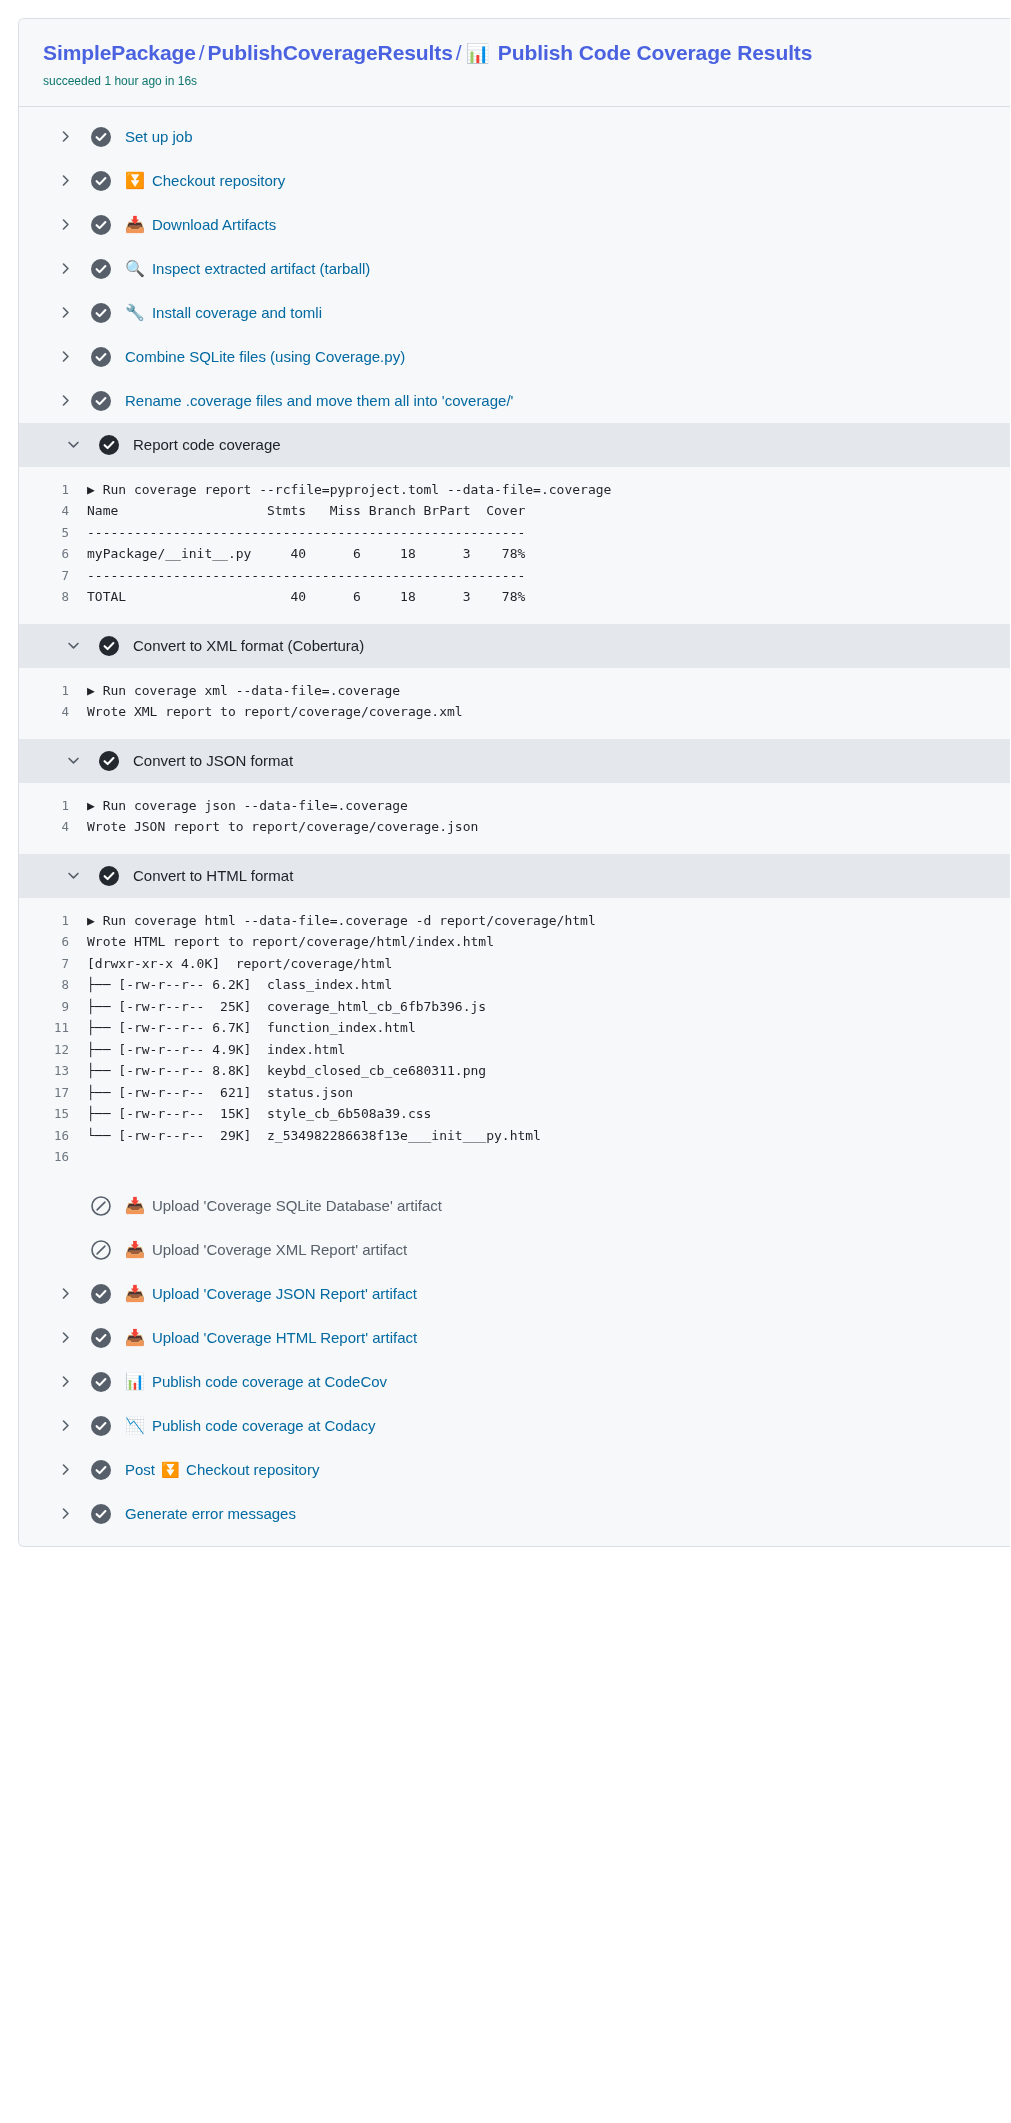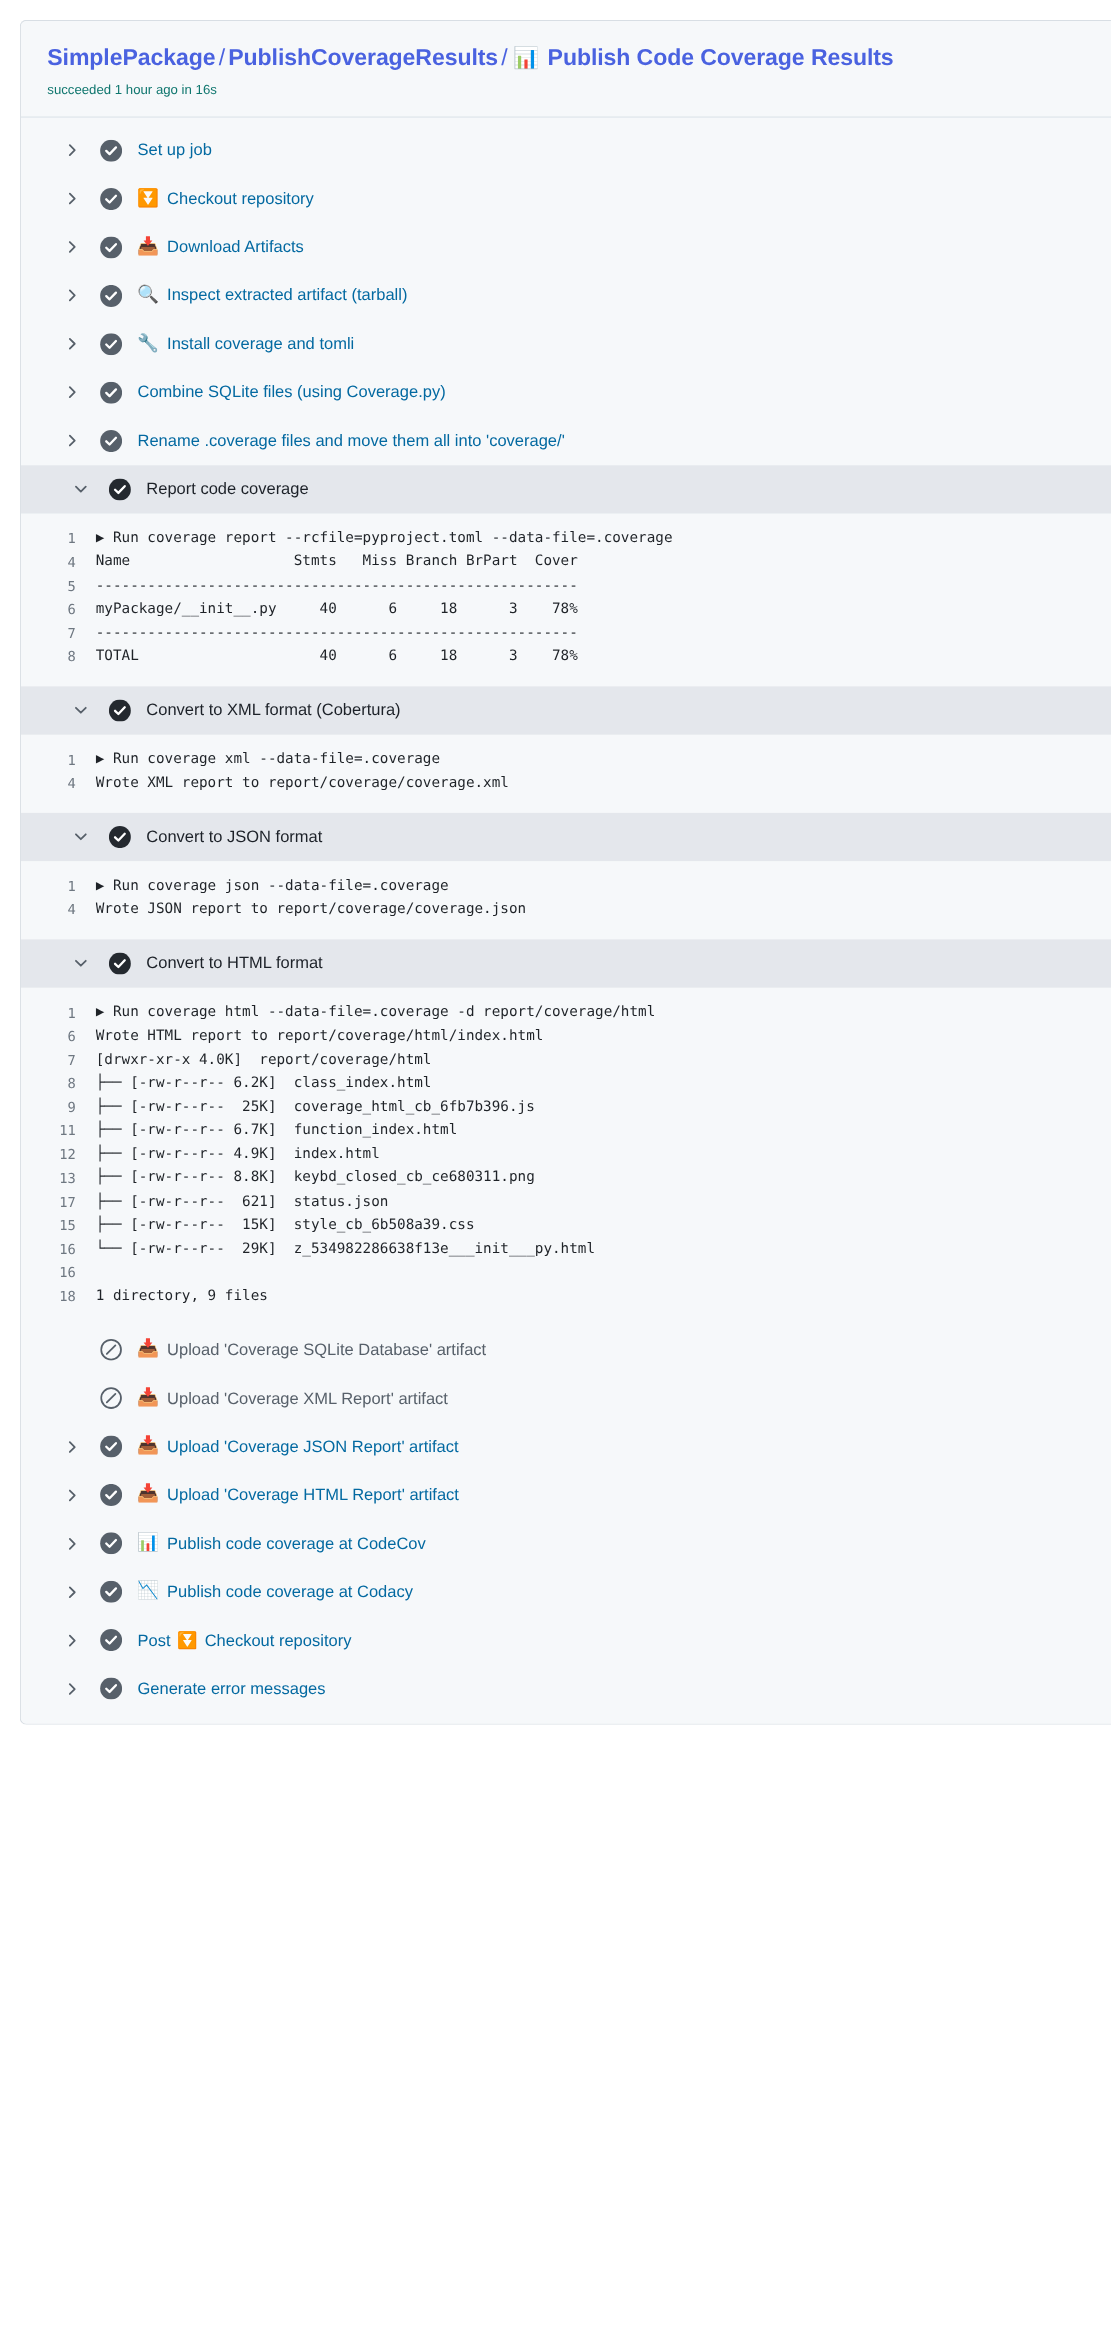--- a/index.html
+++ b/index.html
@@ -376,21 +376,20 @@
             <div class="log-line"><span class="log-num">7</span><span class="log-text">[drwxr-xr-x 4.0K]  report/coverage/html</span></div>
             <div class="log-line"><span class="log-num">8</span><span class="log-text">├── [-rw-r--r-- 6.2K]  class_index.html</span></div>
             <div class="log-line"><span class="log-num">9</span><span class="log-text">├── [-rw-r--r--  25K]  coverage_html_cb_6fb7b396.js</span></div>
             <div class="log-line"><span class="log-num">11</span><span class="log-text">├── [-rw-r--r-- 6.7K]  function_index.html</span></div>
             <div class="log-line"><span class="log-num">12</span><span class="log-text">├── [-rw-r--r-- 4.9K]  index.html</span></div>
             <div class="log-line"><span class="log-num">13</span><span class="log-text">├── [-rw-r--r-- 8.8K]  keybd_closed_cb_ce680311.png</span></div>
             <div class="log-line"><span class="log-num">17</span><span class="log-text">├── [-rw-r--r--  621]  status.json</span></div>
             <div class="log-line"><span class="log-num">15</span><span class="log-text">├── [-rw-r--r--  15K]  style_cb_6b508a39.css</span></div>
             <div class="log-line"><span class="log-num">16</span><span class="log-text">└── [-rw-r--r--  29K]  z_534982286638f13e___init___py.html</span></div>
             <div class="log-line log-empty"><span class="log-num">16</span><span class="log-text"></span></div>
-            <div class="log-line"><span class="log-num">18</span><span class="log-text">1 directory, 9 files</span></div>
           </div>
         </div>
         <div class="step skipped">
           <div class="step-header">
             <span class="chevron hidden">
               <svg width="13" height="15" viewBox="0 0 16 16" fill="none" stroke="currentColor" stroke-width="2" stroke-linecap="round" stroke-linejoin="round">
                 <path d="M5.5 2.5 L11 8 L5.5 13.5"></path>
               </svg>
             </span>
             <span class="status-icon">

